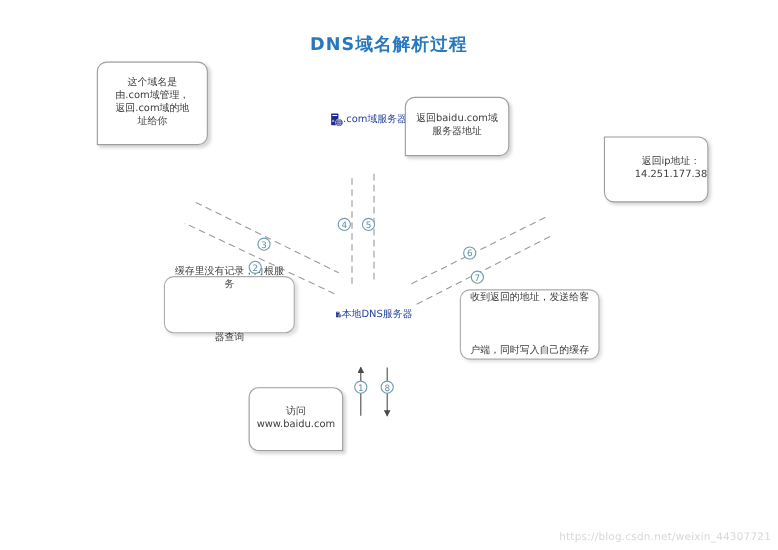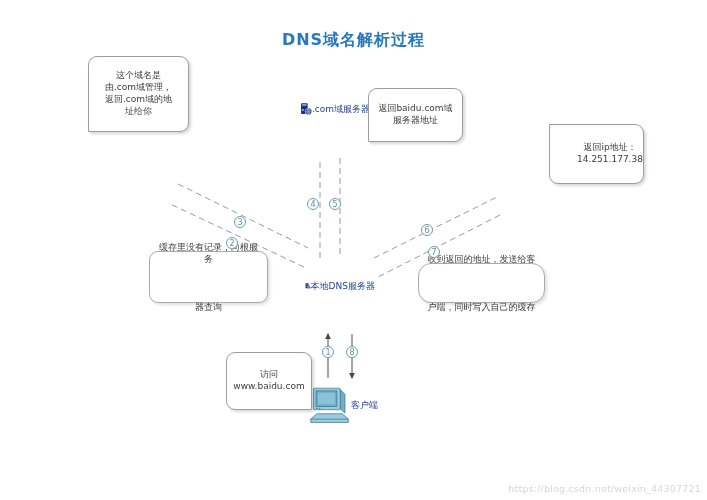--- a/index.html
+++ b/index.html
@@ -104,26 +104,20 @@
   </div>
 
 
   <div class="node" style="left:305px;top:259px;width:70px;">
     <svg width="54" height="54">
         <use href="#icon-server"></use>
       </svg>
     <div class="label">本地DNS服务器</div>
   </div>
 
-  <div class="node" style="left:308px;top:378px;width:70px;">
-    <svg width="60" height="54">
-        <use href="#icon-client"></use>
-      </svg>
-    <div class="label">客户端</div>
-  </div>
 
   <div class="bubble corner-bl" style="left:88px;top:56px;width:101px;height:76px;">
     <div>这个域名是</div>
     <div>由.com域管理，</div>
     <div>返回.com域的地</div>
     <div>址给你</div>
   </div>
 
   <div class="bubble corner-bl" style="left:368px;top:88px;width:95px;height:54px;">
     <div>返回baidu.com域</div>
@@ -138,21 +132,21 @@
   <div class="bubble corner-br" style="left:226px;top:352px;width:86px;height:58px;">
     <div>访问</div>
     <div>www.baidu.com</div>
   </div>
 
   <div class="note" style="left:149px;top:251px;width:119px;height:52px;">
     <div>缓存里没有记录，向根服务</div>
     <div>器查询</div>
   </div>
 
-  <div class="note" style="left:418px;top:263px;width:127px;height:40px;border-radius:13px;">
+  <div class="note" style="left:418px;top:263px;width:127px;height:64px;">
     <div>收到返回的地址，发送给客</div>
     <div>户端，同时写入自己的缓存</div>
   </div>
 
   <span class="badge" style="left:322px;top:346px;">1</span>
   <span class="badge" style="left:226px;top:237px;">2</span>
   <span class="badge" style="left:234px;top:216px;">3</span>
   <span class="badge" style="left:307px;top:198px;">4</span>
   <span class="badge" style="left:329px;top:198px;">5</span>
   <span class="badge" style="left:421px;top:224px;">6</span>

